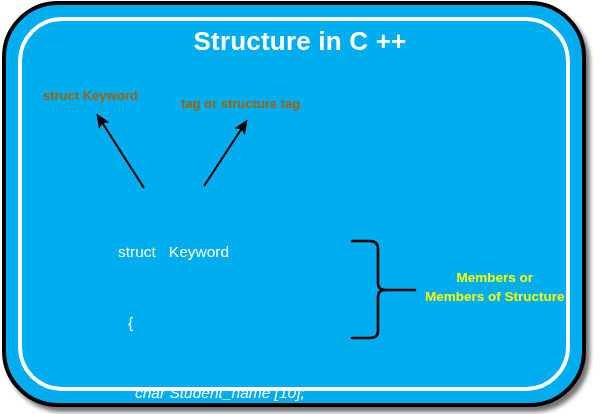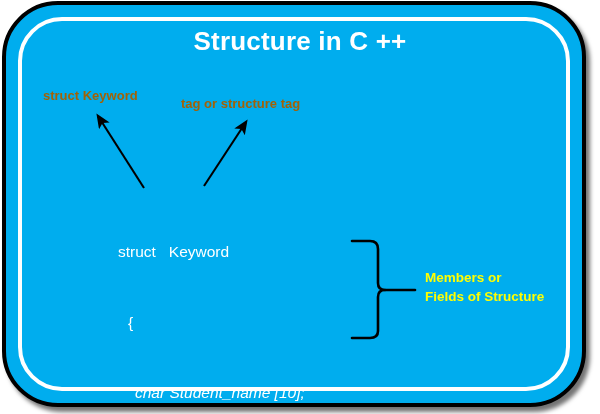--- a/index.html
+++ b/index.html
@@ -68,20 +68,21 @@
 
   .side-label {
     position: absolute;
     left: 425px;
     top: 268px;
     color: #FFFF00;
     font-size: 13.5px;
     font-weight: bold;
     line-height: 19px;
     white-space: nowrap;
+    text-align: center;
   }
 
   .code-block {
     position: absolute;
     left: 118px;
     top: 193px;
     color: #ffffff;
     font-size: 15.5px;
     line-height: 23.5px;
     white-space: pre;
@@ -118,21 +119,21 @@
     <div class="code-line">struct   Keyword</div>
     <div class="code-line indent-1">{</div>
     <div class="code-line indent-2">char Student_name [10];</div>
     
     
     
   </div>
 
   <div class="side-label">
     <div>Members or</div>
-    <div>Fields of Structure</div>
+    <div>Members of Structure</div>
   </div>
 
   <svg class="overlay" viewBox="0 0 600 414">
     <defs>
       <marker id="arrowhead" markerWidth="7" markerHeight="7" refX="5.6" refY="3" orient="auto">
         <polygon points="0,0 7,3 0,6 1.6,3" fill="#000000"></polygon>
       </marker>
     </defs>
 
     <line x1="144" y1="188" x2="98" y2="116" stroke="#000000" stroke-width="2.1" marker-end="url(#arrowhead)"></line>

